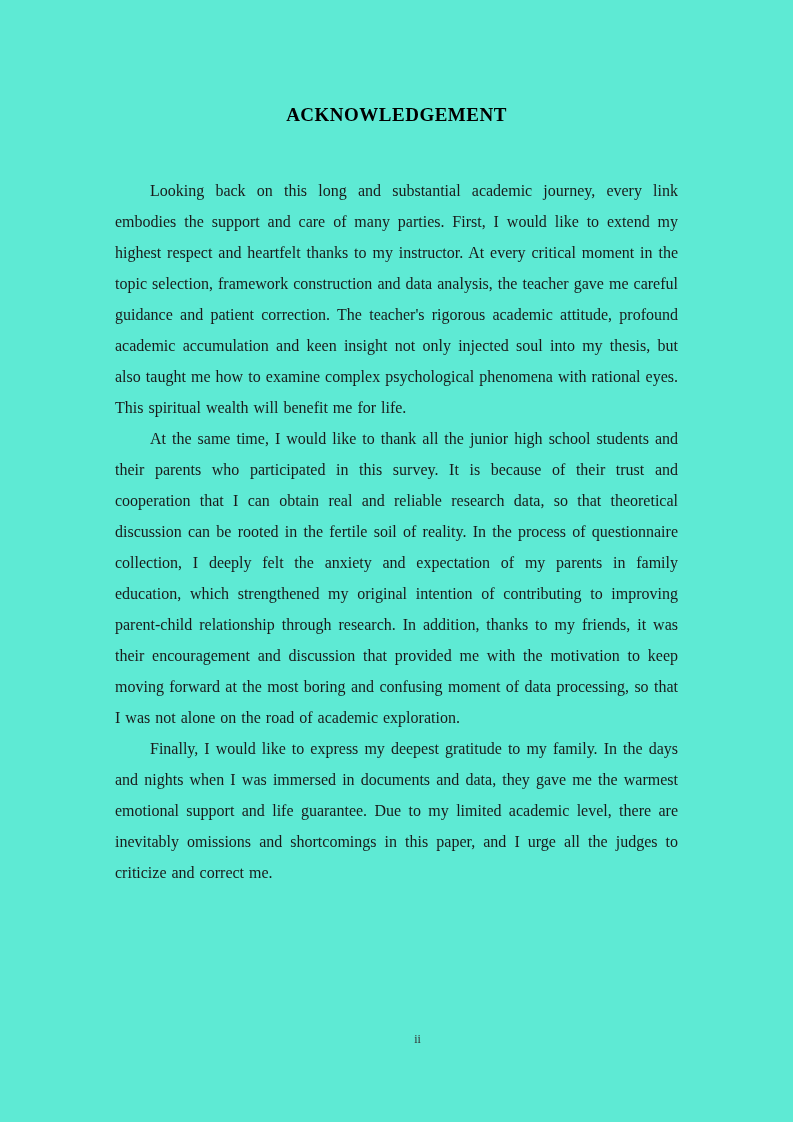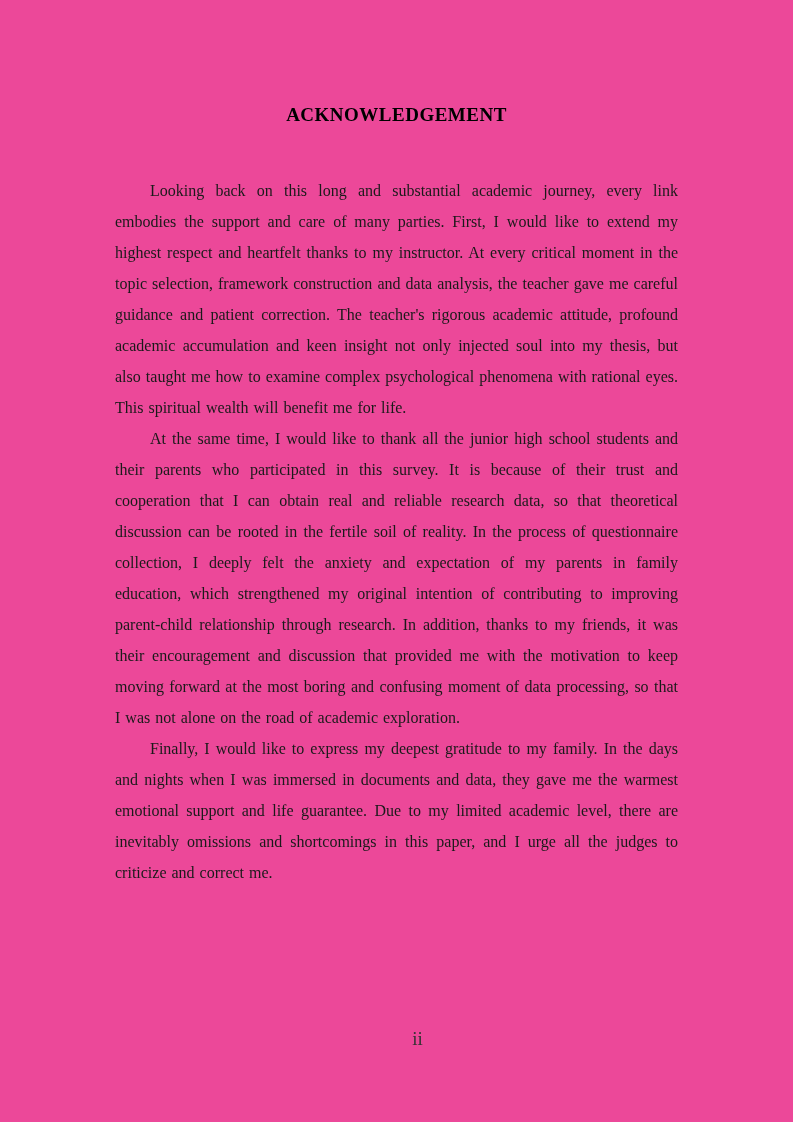--- a/index.html
+++ b/index.html
@@ -1,21 +1,21 @@
 <!DOCTYPE html>
 <html><head>
 <meta charset="utf-8">
 <style>
   * { margin: 0; padding: 0; box-sizing: border-box; }
   html, body { background: #ffffff; }
   .page {
     position: relative;
     width: 793px;
     height: 1122px;
-    background: #ec4899;
+    background: #5eead4;
     font-family: "Liberation Serif", "DejaVu Serif", serif;
     color: #1a1a1a;
     overflow: hidden;
   }
   .doc-title {
     padding-top: 103px;
     font-size: 19px;
     line-height: 24px;
     font-weight: bold;
     text-align: center;
@@ -32,21 +32,21 @@
     text-indent: 35px;
     word-spacing: 1px;
     color: #1a1a1a;
   }
   .page-footer {
     position: absolute;
     left: 0;
     right: 0;
     top: 1031px;
     text-align: center;
-    font-size: 19px;
+    font-size: 12px;
     line-height: 16px;
     color: #333333;
     margin-left: 42px;
   }
 </style>
 </head>
 <body>
 
 <div class="page">
 

